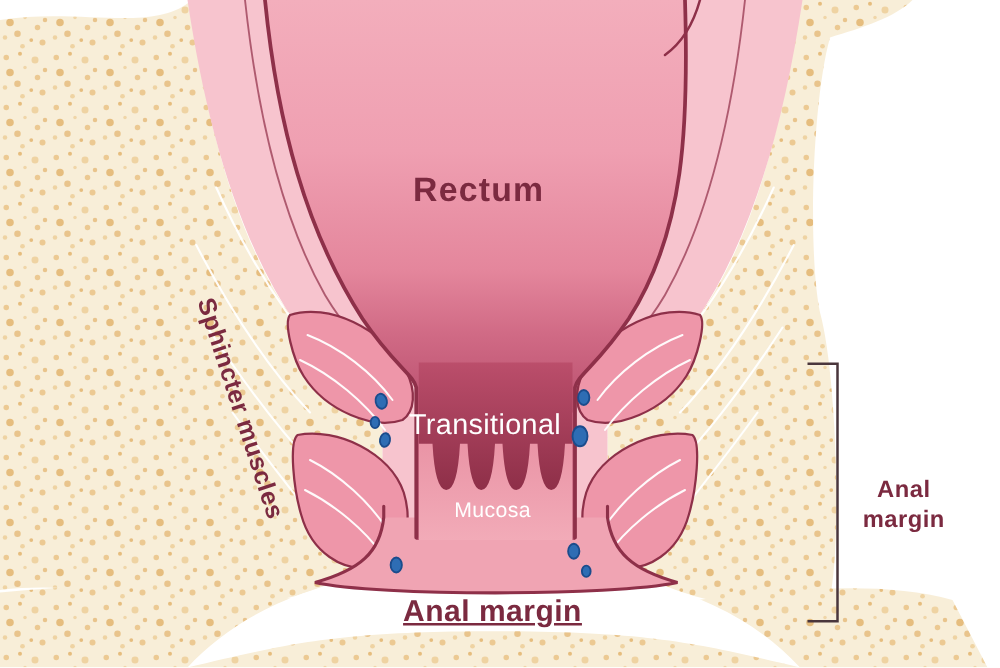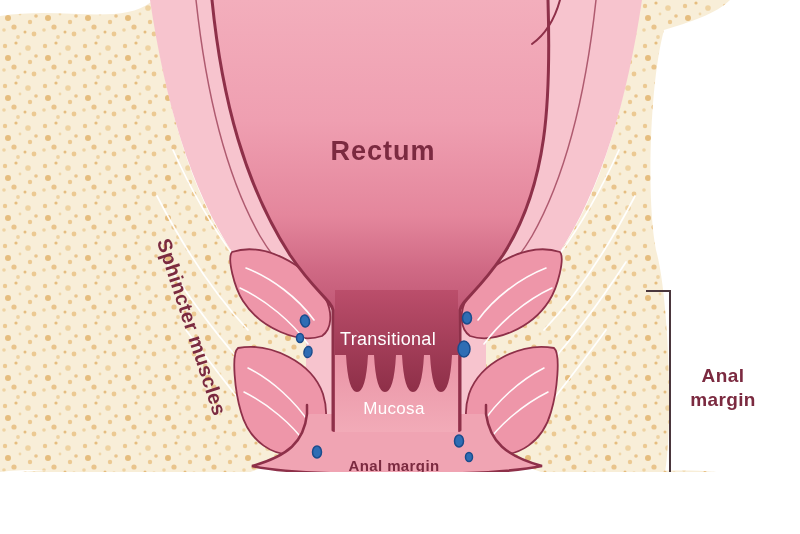--- a/index.html
+++ b/index.html
@@ -1,34 +1,34 @@
 <!DOCTYPE html>
 <html><head>
 <meta charset="utf-8">
 <style>
   html,body{margin:0;padding:0;background:#ffffff;}
   .stage{
-    position:relative;width:800px;height:472px;background:#ffffff;overflow:hidden;
+    position:relative;width:800px;height:534px;background:#ffffff;overflow:hidden;
     font-family:"Liberation Sans",sans-serif;
   }
   .stage svg{position:absolute;inset:0;}
   .lbl{
     position:absolute;transform:translate(-50%,-50%);
     white-space:nowrap;text-align:center;color:#7b2a40;
     font-weight:600;letter-spacing:.4px;line-height:1.3;
   }
   .lbl.white{color:#ffffff;font-weight:500;letter-spacing:.3px;}
   .lbl.rotated{transform:translate(-50%,-50%) rotate(72deg);}
   .lbl .line{display:block;}
   #label-rectum{left:383px;top:152px;font-size:27px;letter-spacing:1px;}
   #label-sphincter{left:192px;top:327px;font-size:20px;}
-  #label-transitional{left:388px;top:340px;font-size:18px;}
+  #label-transitional{left:388px;top:340px;font-size:23px;}
   #label-mucosa{left:394px;top:409px;font-size:17px;text-align:right;}
-  #label-anal-margin{left:394px;top:466px;font-size:15px;}
-  #label-anal-canal{left:723px;top:388px;font-size:19px;line-height:1.25;}
+  #label-anal-margin{left:394px;top:489px;font-size:24px;text-decoration:underline;}
+  #label-anal-canal{left:723px;top:404px;font-size:19px;line-height:1.25;}
 </style>
 </head>
 <body>
 
 <div class="stage">
 
 <svg width="800" height="534" viewBox="0 0 800 534">
   <defs>
     <pattern id="speckle" width="40" height="40" patternUnits="userSpaceOnUse">
       <rect width="40" height="40" fill="#f8eed8"></rect>

